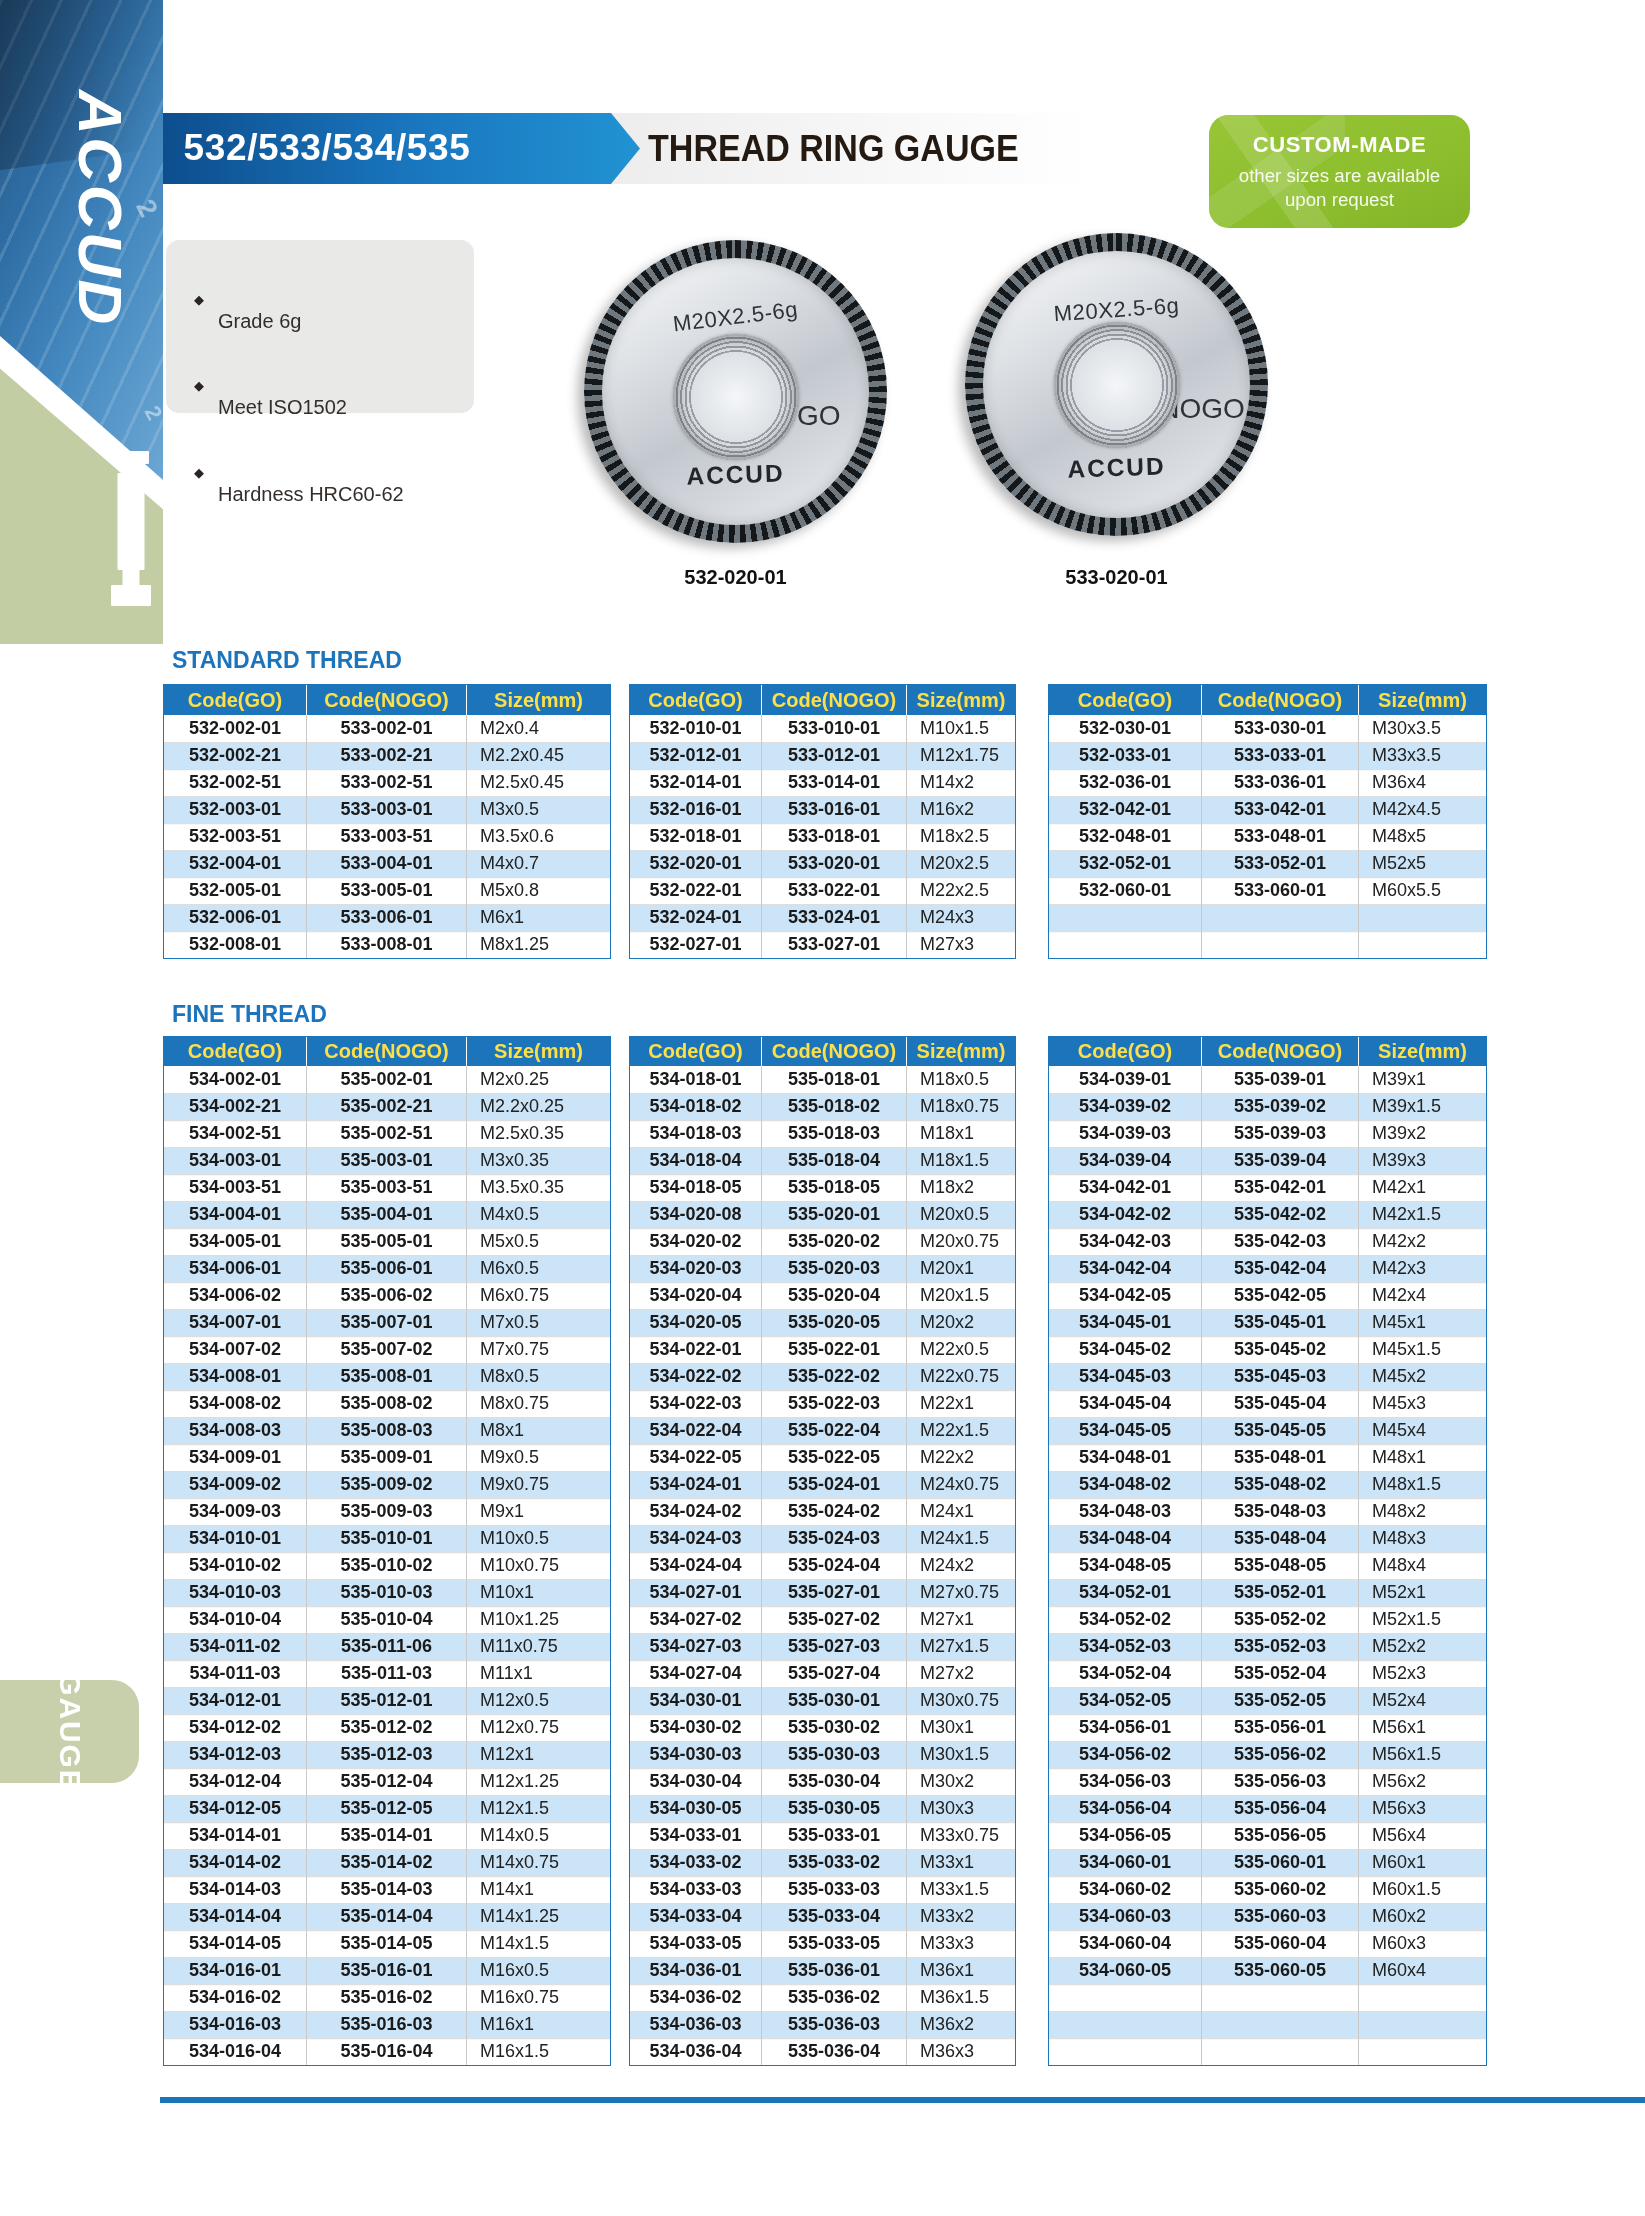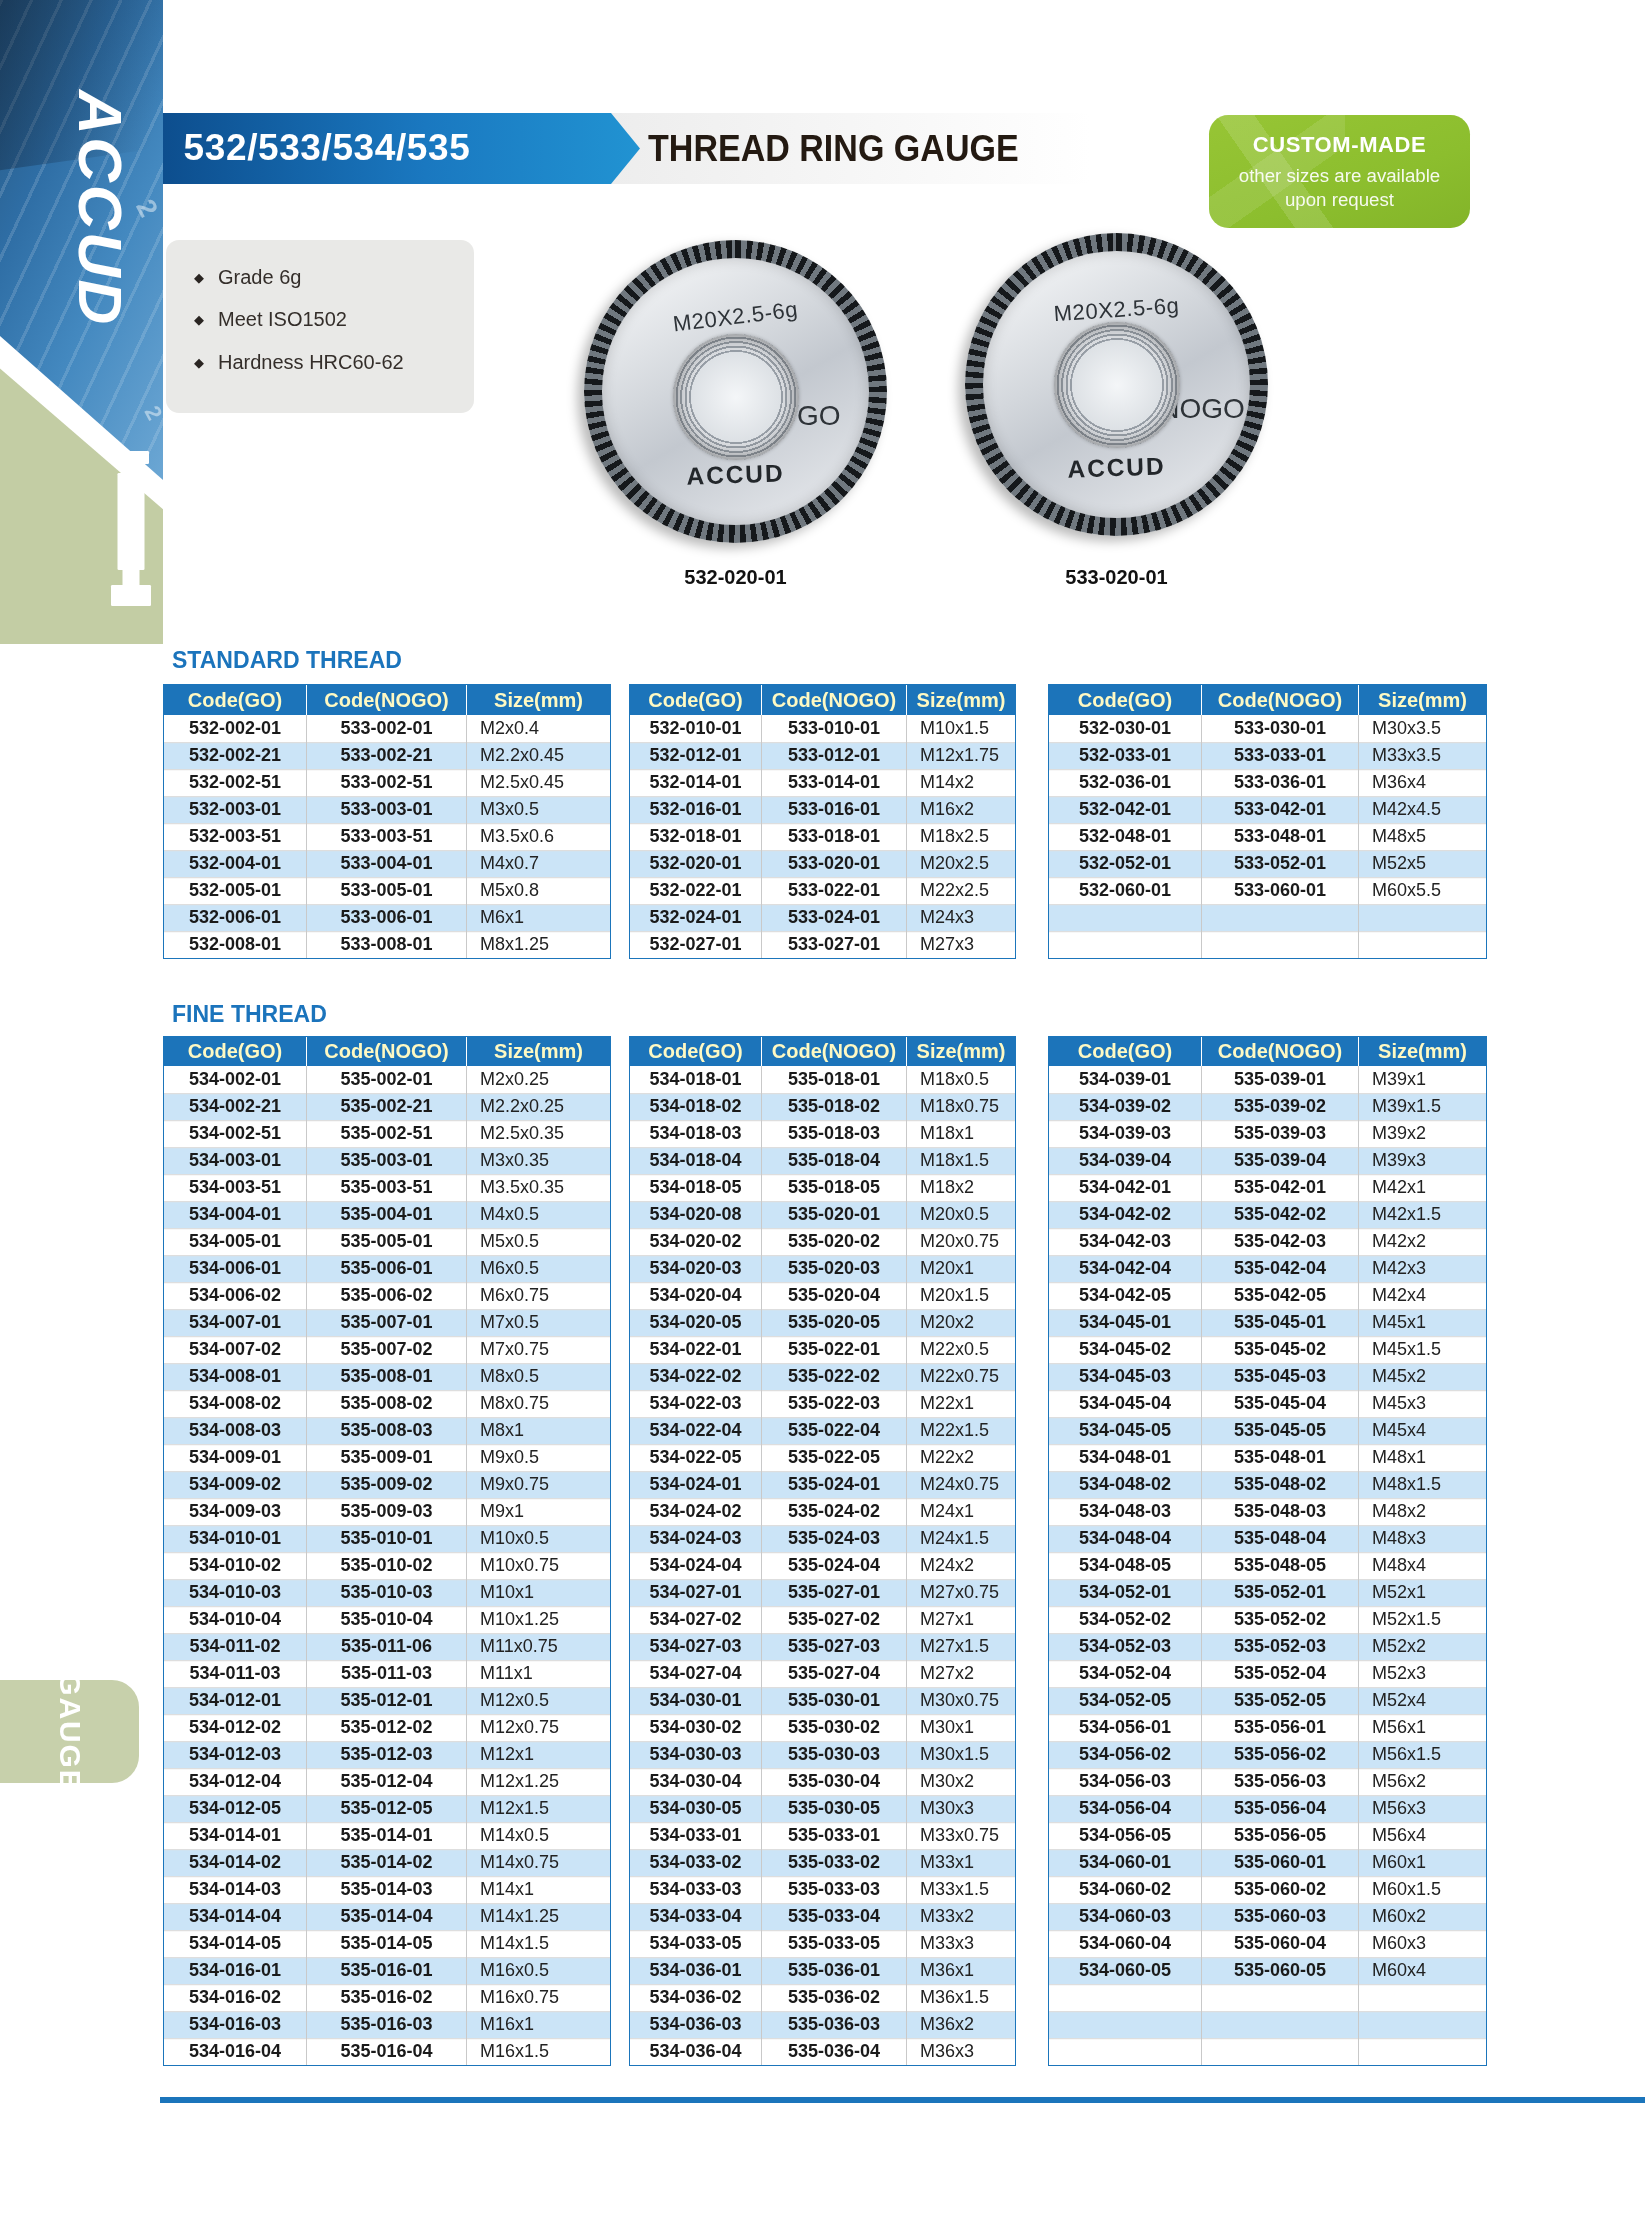--- a/index.html
+++ b/index.html
@@ -58,21 +58,21 @@
      linear-gradient(-35deg, rgba(255,255,255,0) 40%, rgba(255,255,255,.10) 40% 56%, rgba(255,255,255,0) 56%);}
   .badge-title{margin-top:17px;font-weight:bold;font-size:22px;letter-spacing:0.6px;}
   .badge-line{font-size:18.7px;line-height:24px;color:rgba(255,255,255,.92);}
   .badge-line.first{margin-top:6.4px;}
 
   
   .features{position:absolute;left:166px;top:240px;width:308px;height:173px;background:#e9e9e7;
     border-radius:13px;padding:26px 0 0 28px;box-sizing:border-box;}
   .feature-item{display:flex;align-items:center;margin-bottom:19.3px;}
   .feature-item .diamond{color:#2a2522;font-size:13px;margin-right:14px;}
-  .feature-item span:last-child{color:#342e2a;font-size:20px;}
+  .feature-item span:last-child{color:#342e2a;font-size:20px;margin-top:44px;}
 
   
   .ring{position:absolute;width:303px;height:303px;border-radius:50%;
     background:repeating-conic-gradient(#15181b 0deg 2.2deg,#70787f 2.2deg 4.4deg);
     box-shadow:-6.4px 5.2px 11.6px rgba(0,0,0,.28);}
   .ring .face{position:absolute;left:18px;top:18px;right:18px;bottom:18px;border-radius:50%;
     background:linear-gradient(150deg,#fafbfc 0%,#d3d7dc 40%,#c3c8cf 55%,#eceef1 100%);
     box-shadow:inset 0 0 14px rgba(0,0,0,.18);}
   .ring .hole{position:absolute;left:50%;top:52%;width:126px;height:126px;border-radius:50%;
     transform:translate(-50%,-50%);
@@ -86,21 +86,21 @@
   .ring .brand{position:absolute;left:0;top:76%;width:100%;text-align:center;
     color:#23272b;font-weight:800;font-size:24.5px;letter-spacing:1.9px;transform:rotate(-2deg);}
   .ring-caption{position:absolute;width:303px;text-align:center;color:#111;font-weight:bold;font-size:20px;}
 
   
   .section-title{position:absolute;left:172px;color:#1b74bc;font-weight:bold;font-size:24px;
     transform:scaleX(.96);transform-origin:left center;letter-spacing:0;}
   .tbl{position:absolute;border:1.9px solid #1b75bb;background:#fff;box-sizing:border-box;}
   .t-head{display:flex;background:#1c74ba;height:var(--hh);}
   .t-hcell{box-sizing:border-box;display:flex;align-items:center;justify-content:center;
-    color:#fef9c3;font-weight:bold;font-size:20px;border-right:1.9px solid #fff;white-space:nowrap;}
+    color:#fde047;font-weight:bold;font-size:20px;border-right:1.9px solid #fff;white-space:nowrap;}
   .t-hcell:last-child{border-right:none;}
   .t-row{display:flex;height:var(--rh);}
   .t-row.alt{background:#cbe4f7;}
   .t-row{box-shadow:inset 0 1.3px 0 #dedede;}
   .t-row.first{box-shadow:inset 0 1.9px 0 #ffffff;}
   .t-cell{box-sizing:border-box;display:flex;align-items:center;justify-content:center;
     font-size:18px;color:#1a1a1a;border-right:1.3px solid #c9c9c9;white-space:nowrap;}
   .t-cell:last-child{border-right:none;}
   .t-cell.c0,.t-cell.c1{font-weight:bold;}
   .t-cell.c2{justify-content:flex-start;padding-left:13px;color:#222;font-weight:normal;}

